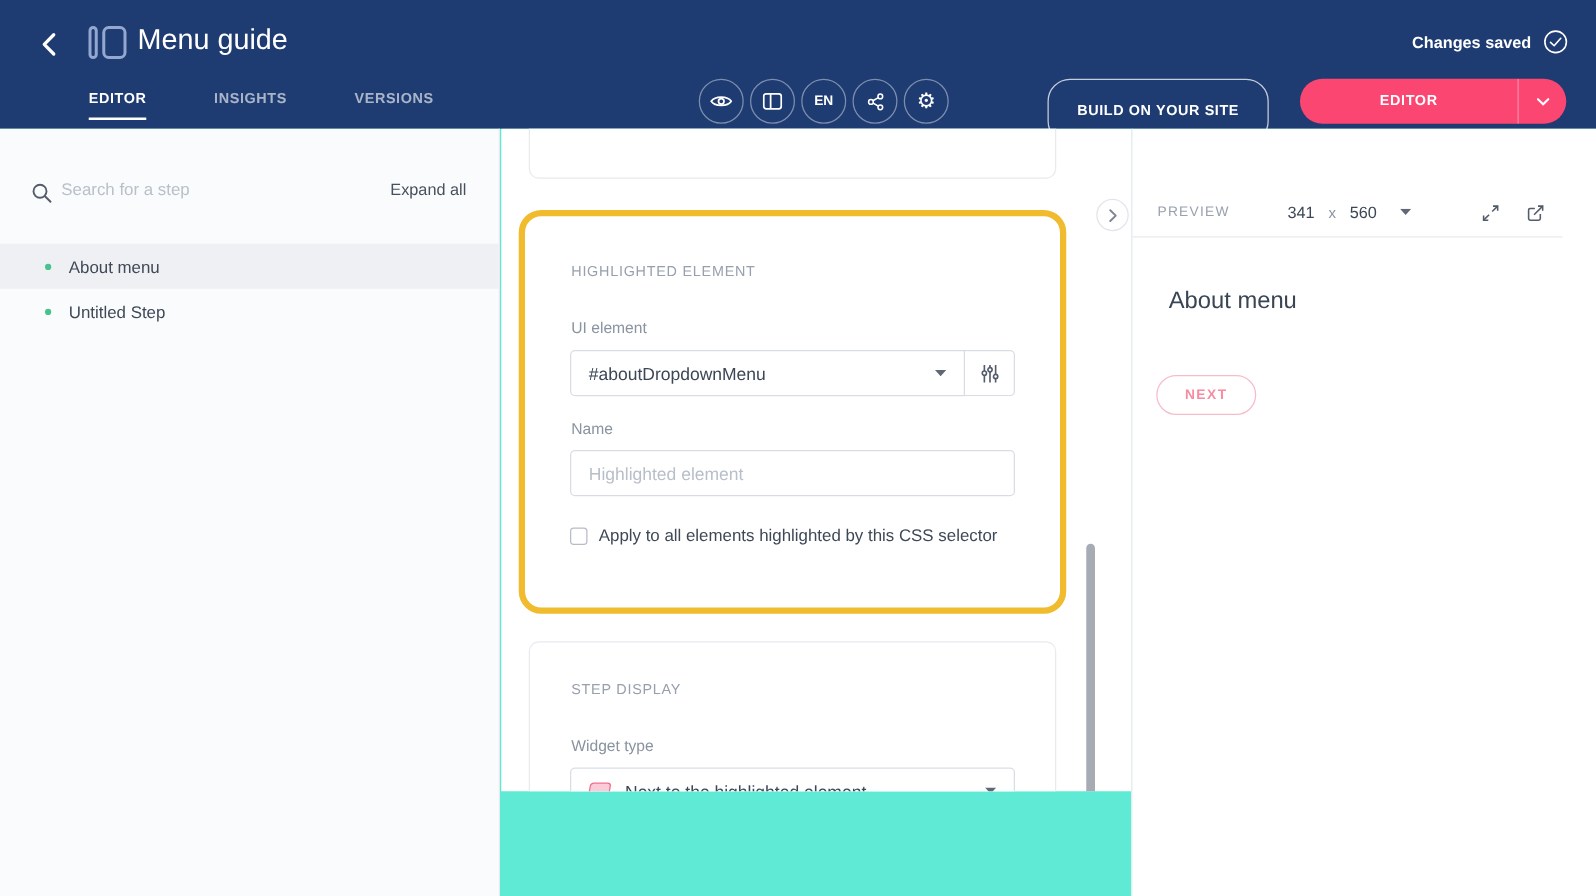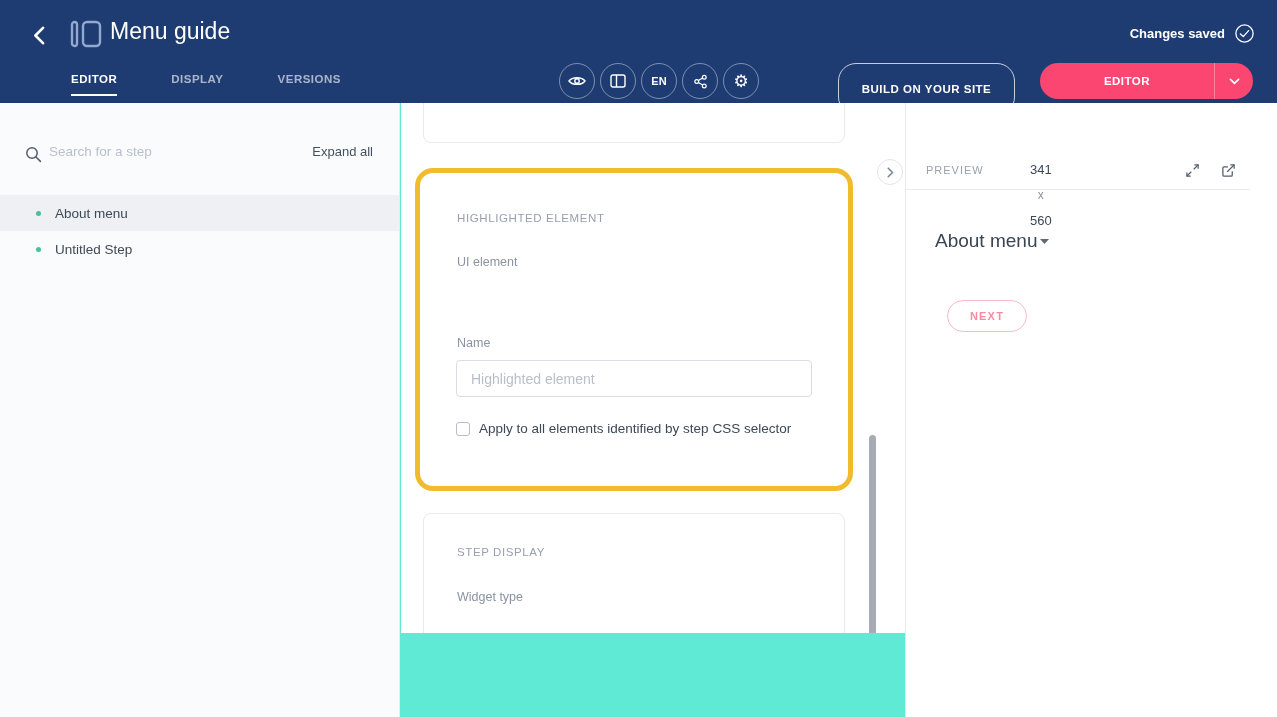--- a/index.html
+++ b/index.html
@@ -59,28 +59,28 @@
   .caret-down { flex:none; }
   .scrollbar-thumb { position:absolute; left:468px; top:332px; width:7px; height:282px; background:#a7acb4; border-radius:4px; cursor:pointer; }
 
   
   .panel-toggle { position:absolute; left:877px; top:159px; width:26px; height:26px; border-radius:50%; border:1px solid #e2e5ea; background:#fff; z-index:5; display:flex; align-items:center; justify-content:center; cursor:pointer; }
 
   
   .preview { position:absolute; left:905px; top:103px; width:372px; height:614px; background:#fff; border-left:1px solid #e8eaee; }
   .preview-header { position:absolute; left:0; top:47px; right:27px; height:40px; border-bottom:1px solid #e8eaee; }
   .preview-title { position:absolute; left:20px; top:14px; font-size:11px; letter-spacing:1px; color:#99a1ae; font-weight:500; }
-  .size-control { position:absolute; left:124px; top:12px; display:flex; align-items:center; gap:11px; cursor:pointer;flex-direction:column; }
+  .size-control { position:absolute; left:124px; top:12px; display:flex; align-items:center; gap:11px; cursor:pointer; }
   .size-val { font-size:13px; color:#3c4756; }
   .size-sep { font-size:12px; color:#8a93a1; }
   .size-caret { margin-left:8px; }
   .preview-icons { position:absolute; right:14px; top:12px; display:flex; gap:20px; }
   .preview-icon-btn { width:16px; height:16px; cursor:pointer; display:flex; align-items:center; justify-content:center; }
   .preview-step-title { position:absolute; left:29px; top:127px; font-size:19px; color:#3a4554; }
-  .next-btn { position:absolute; left:41px; top:197px; width:80px; height:32px; border:1px solid #f7bcc9; border-radius:16px; background:#fff; color:#f78ba2; font-size:11px; font-weight:bold; letter-spacing:1.2px; display:flex; align-items:center; justify-content:center; cursor:pointer; }
+  .next-btn { position:absolute; left:19px; top:197px; width:80px; height:32px; border:1px solid #f7bcc9; border-radius:16px; background:#fff; color:#f78ba2; font-size:11px; font-weight:bold; letter-spacing:1.2px; display:flex; align-items:center; justify-content:center; cursor:pointer; }
 </style>
 </head>
 <body>
 
 <div class="app">
 
   <div class="header">
     <div class="back-btn">
       <svg width="12" height="19" viewBox="0 0 12 19">
           <path d="M10 1.8 L2.4 9.5 L10 17.2" fill="none" stroke="#fff" stroke-width="2.6" stroke-linecap="round" stroke-linejoin="round"></path>
@@ -93,21 +93,21 @@
     <div class="app-title">Menu guide</div>
 
     <div class="changes-saved">Changes saved</div>
     <svg class="check-icon" width="21" height="21" viewBox="0 0 21 21">
         <circle cx="10.5" cy="10.5" r="8.6" fill="none" stroke="#fff" stroke-width="1.3"></circle>
         <path d="M6.4 10.9 L9.3 13.6 L14.6 7.6" fill="none" stroke="#fff" stroke-width="1.3" stroke-linecap="round" stroke-linejoin="round"></path>
       </svg>
 
     <div class="tabs">
       <div class="tab active">EDITOR</div>
-      <div class="tab">DISPLAY</div>
+      <div class="tab">INSIGHTS</div>
       <div class="tab">VERSIONS</div>
     </div>
 
     <div class="icon-circles">
       <div class="icon-circle">
         <svg width="18" height="14" viewBox="0 0 18 14">
             <path d="M1 7 C4 2.6 14 2.6 17 7 C14 11.4 4 11.4 1 7 Z" fill="none" stroke="#fff" stroke-width="1.4"></path>
             <circle cx="9" cy="7" r="2.2" fill="none" stroke="#fff" stroke-width="1.4"></circle>
           </svg>
       </div>
@@ -165,33 +165,61 @@
     </div>
   </div>
 
   <div class="main">
     <div class="card-partial"></div>
 
     <div class="highlight-card"></div>
     <div class="section-title" style="left:56px; top:109px;">HIGHLIGHTED ELEMENT</div>
     <div class="field-label" style="left:56px; top:152px;">UI element</div>
 
+    <div class="select-group">
+      <div class="ui-select">
+        <span class="select-value">#aboutDropdownMenu</span>
+        <svg class="caret-down" width="9" height="5" viewBox="0 0 9 5">
+            <path d="M0 0 L9 0 L4.5 5 Z" fill="#5f6875"></path>
+          </svg>
+      </div>
+      <div class="sliders-btn">
+        <svg width="16" height="16" viewBox="0 0 16 16" fill="none" stroke="#525c6a" stroke-width="1.3">
+          <line x1="3.5" y1="1" x2="3.5" y2="5.7"></line>
+            <circle cx="3.5" cy="7.5" r="1.7"></circle>
+            <line x1="3.5" y1="9.3" x2="3.5" y2="15"></line>
+          <line x1="8" y1="1" x2="8" y2="3"></line>
+            <circle cx="8" cy="4.8" r="1.7"></circle>
+            <line x1="8" y1="6.6" x2="8" y2="15"></line>
+          <line x1="12.5" y1="1" x2="12.5" y2="8.4"></line>
+            <circle cx="12.5" cy="10.2" r="1.7"></circle>
+            <line x1="12.5" y1="12" x2="12.5" y2="15"></line>
+        </svg>
+      </div>
+    </div>
 
     <div class="field-label" style="left:56px; top:233px;">Name</div>
     <input class="name-input" type="text" placeholder="Highlighted element" style="">
 
     <div class="checkbox-row">
       <input type="checkbox" class="checkbox" style="">
-      <span class="checkbox-label">Apply to all elements identified by step CSS selector</span>
+      <span class="checkbox-label">Apply to all elements highlighted by this CSS selector</span>
     </div>
 
     <div class="display-card"></div>
     <div class="section-title" style="left:56px; top:443px;">STEP DISPLAY</div>
     <div class="field-label" style="left:56px; top:487px;">Widget type</div>
 
+    <div class="widget-select" style="left:55px; top:511px;">
+      <span class="tooltip-chip"></span>
+      <span class="select-value">Next to the highlighted element</span>
+      <svg class="caret-down" width="9" height="5" viewBox="0 0 9 5">
+          <path d="M0 0 L9 0 L4.5 5 Z" fill="#5f6875"></path>
+        </svg>
+    </div>
 
     <div class="field-label" style="left:56px; top:575px;">Expand format</div>
     <div class="widget-select" style="left:55px; top:599px;">
       <span class="tooltip-chip"></span>
     </div>
 
     <div class="scrollbar-thumb"></div>
   </div>
 
   <div class="panel-toggle">

